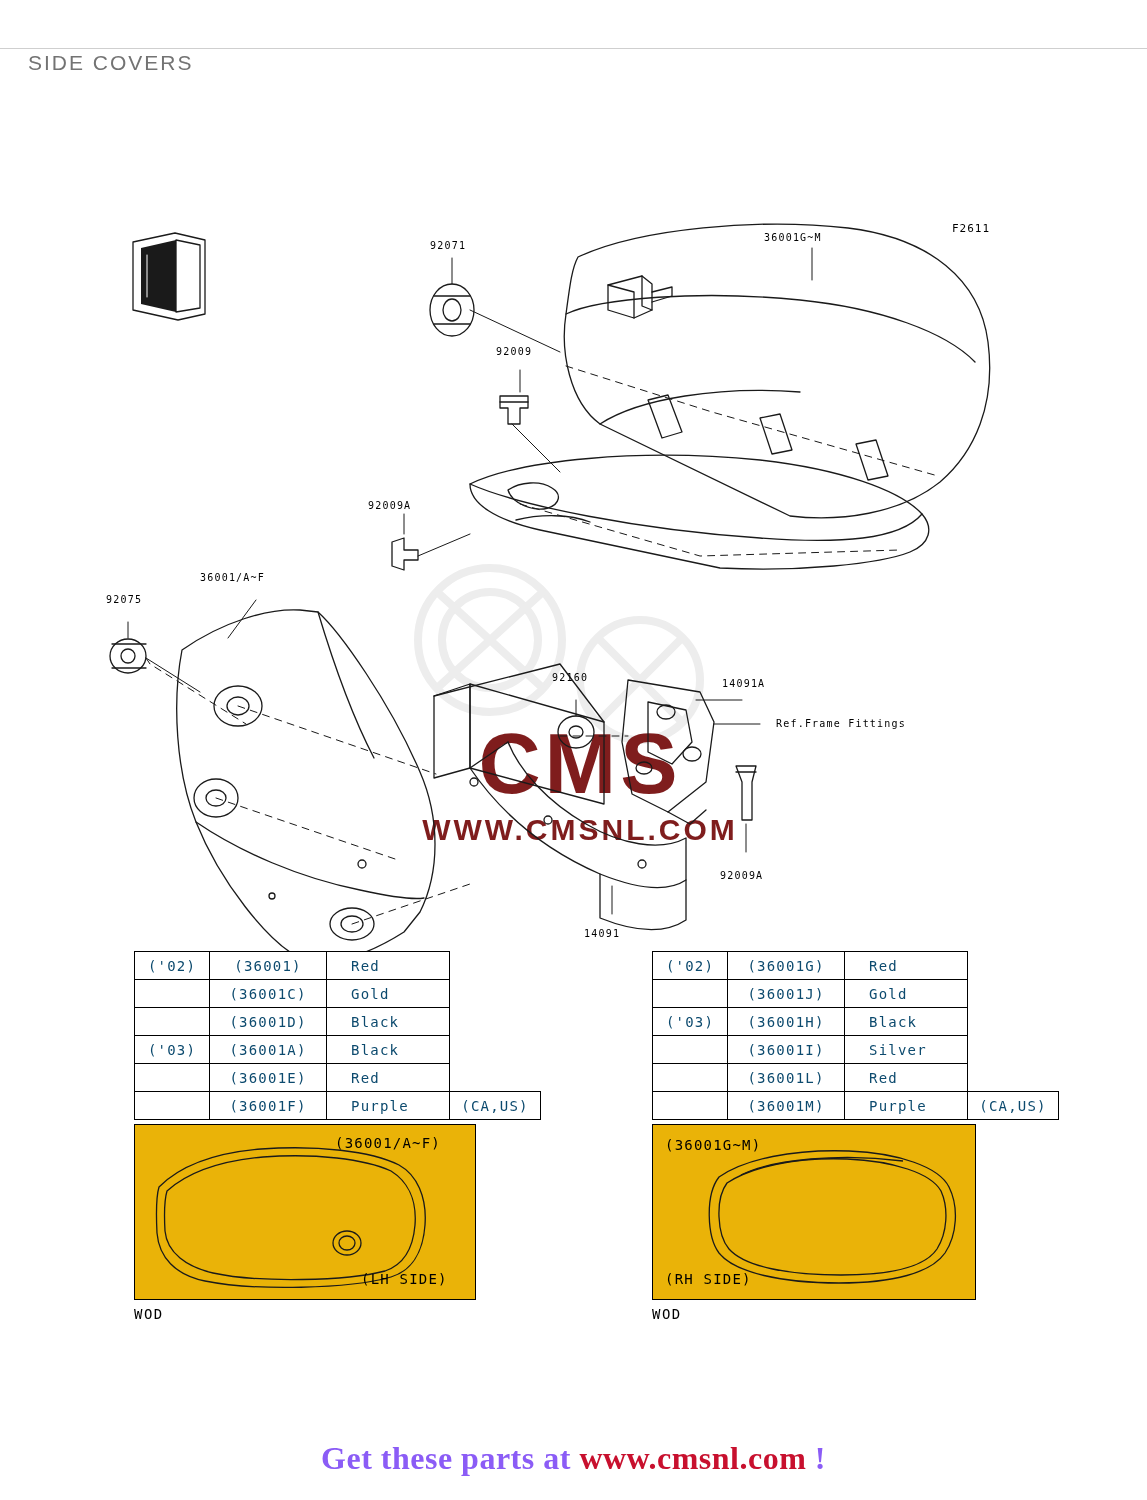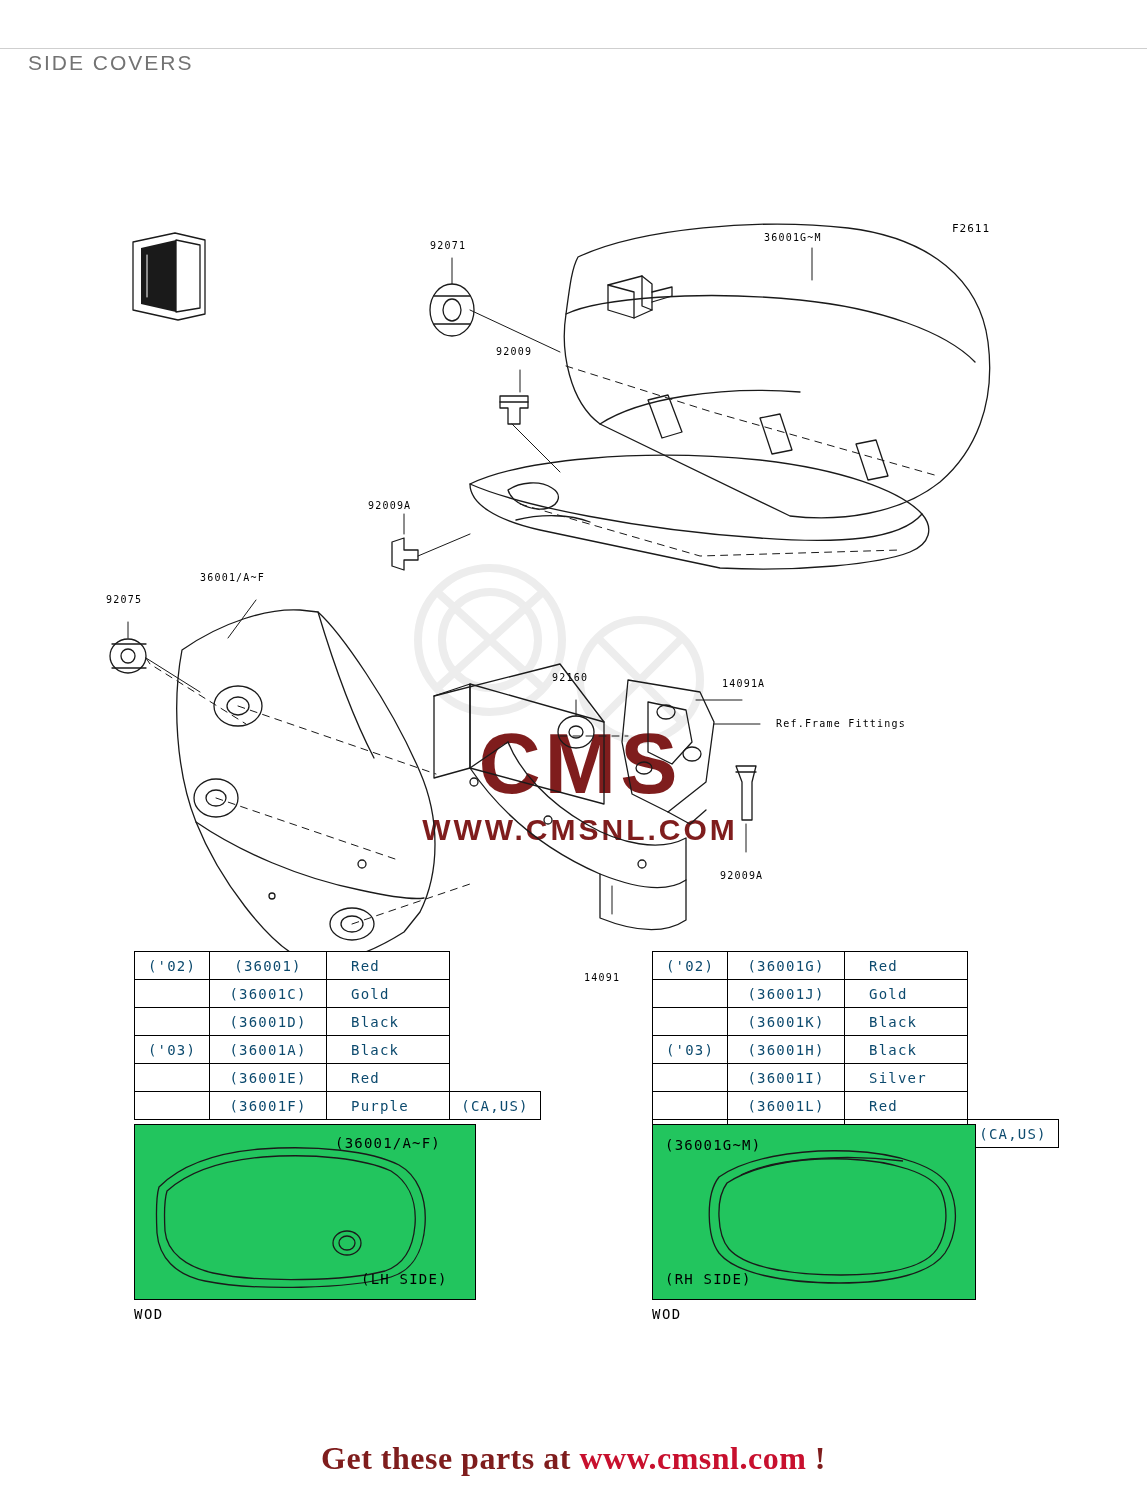--- a/index.html
+++ b/index.html
@@ -52,36 +52,36 @@
     font-size:14px;letter-spacing:1.2px;
     padding:3px 6px;height:21px;color:#0c4a6e;
     white-space:nowrap;
   }
   .tbl td.yr{width:62px;text-align:center;}
   .tbl td.code{width:104px;text-align:center;}
   .tbl td.col{width:92px;text-align:left;padding-left:24px;}
   .tbl td.mkt{width:78px;text-align:center;}
 
   
-  .imgbox{position:absolute;border:1px solid #000;background:#22c55e;}
+  .imgbox{position:absolute;border:1px solid #000;background:#eab308;}
   .imgbox .cap{
     position:absolute;font-family:"DejaVu Sans Mono", monospace;
     font-size:14px;letter-spacing:1.2px;
   }
   .wod{
     position:absolute;font-family:"DejaVu Sans Mono", monospace;
     font-size:14px;letter-spacing:1.5px;text-align:left;
   }
 
   .footer{
     position:absolute;left:0;top:1440px;width:1147px;text-align:center;
     font-family:"Liberation Serif", serif;
     font-size:32px;font-weight:bold;color:#c8102e;letter-spacing:0.5px;
   }
-  .footer .blk{color:#7f1d1d;}
+  .footer .blk{color:#8b5cf6;}
 </style>
 </head>
 <body>
 
 <div class="page">
 
   <div class="title">SIDE COVERS</div>
   <div class="hrule"></div>
 
   <div class="wm">
@@ -233,21 +233,21 @@
   <div class="lab" style="left:430px;top:240px">92071</div>
   <div class="lab" style="left:764px;top:232px">36001G~M</div>
   <div class="lab" style="left:496px;top:346px">92009</div>
   <div class="lab" style="left:368px;top:500px">92009A</div>
   <div class="lab" style="left:200px;top:572px">36001/A~F</div>
   <div class="lab" style="left:106px;top:594px">92075</div>
   <div class="lab" style="left:552px;top:672px">92160</div>
   <div class="lab" style="left:722px;top:678px">14091A</div>
   <div class="lab" style="left:776px;top:718px">Ref.Frame Fittings</div>
   <div class="lab" style="left:720px;top:870px">92009A</div>
-  <div class="lab" style="left:584px;top:972px">14091</div>
+  <div class="lab" style="left:584px;top:928px">14091</div>
   <div class="lab small" style="left:952px;top:222px">F2611</div>
 
   <table class="tbl" style="left:134px;top:951px">
     <tbody>
         <tr>
       <td class="yr">('02)</td>
       <td class="code">(36001)</td>
       <td class="col">Red</td>
     </tr>
     <tr>
@@ -283,25 +283,20 @@
     <tbody>
         <tr>
       <td class="yr">('02)</td>
       <td class="code">(36001G)</td>
       <td class="col">Red</td>
     </tr>
     <tr>
       <td class="yr"></td>
       <td class="code">(36001J)</td>
       <td class="col">Gold</td>
-    </tr>
-    <tr>
-      <td class="yr"></td>
-      <td class="code">(36001K)</td>
-      <td class="col">Black</td>
     </tr>
     <tr>
       <td class="yr">('03)</td>
       <td class="code">(36001H)</td>
       <td class="col">Black</td>
     </tr>
     <tr>
       <td class="yr"></td>
       <td class="code">(36001I)</td>
       <td class="col">Silver</td>

